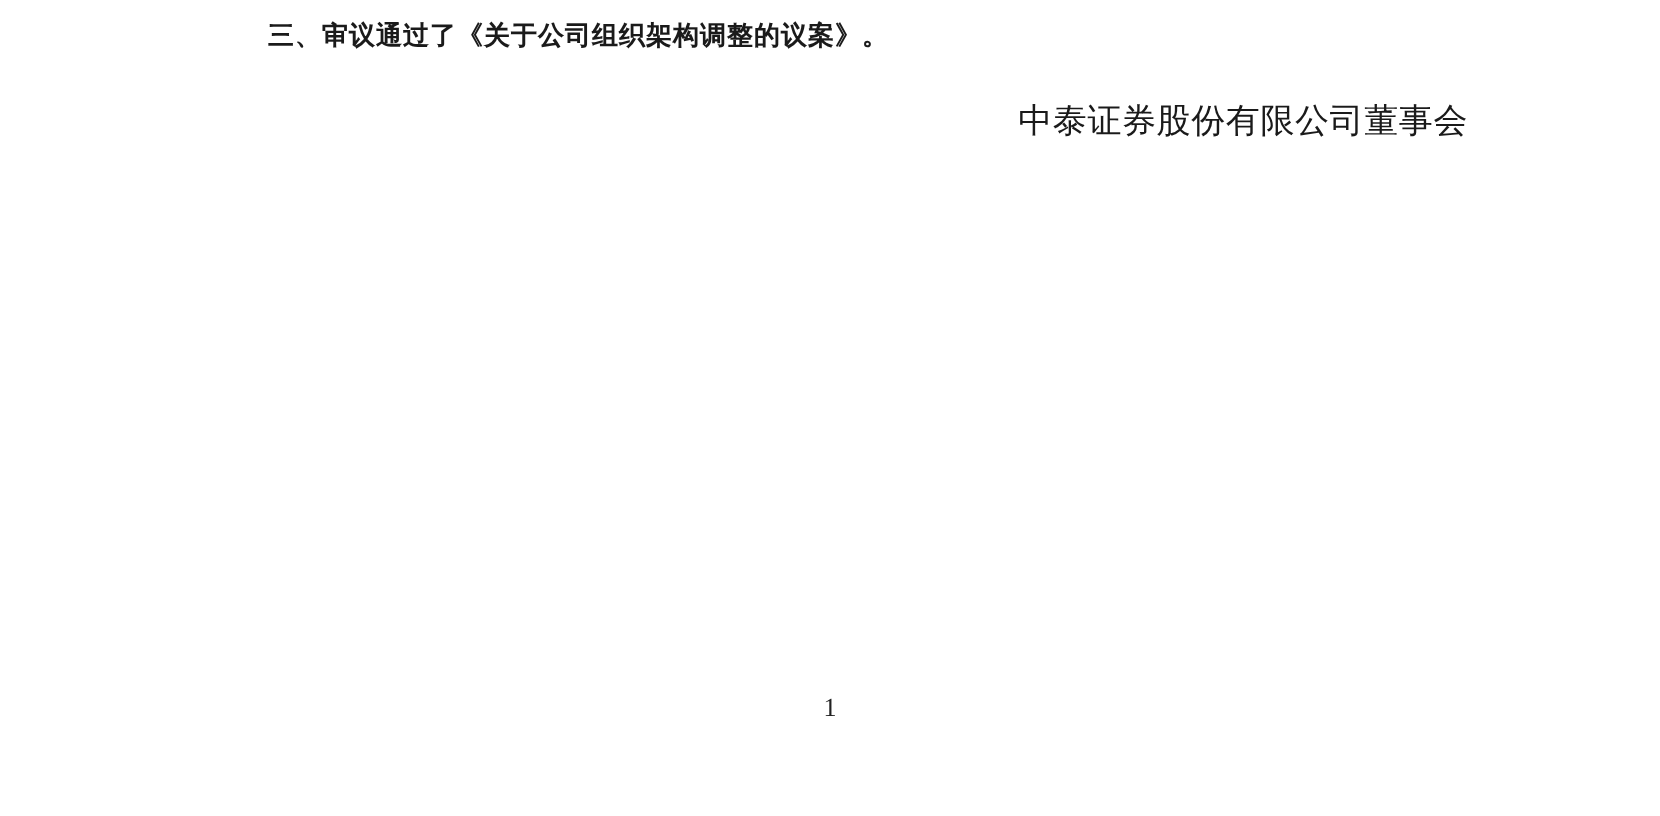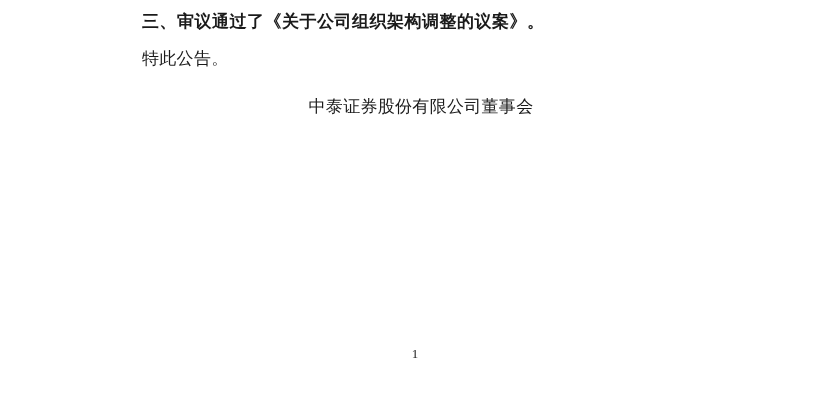--- a/index.html
+++ b/index.html
@@ -22,21 +22,21 @@
     padding: 0;
   }
   .content {
     position: absolute;
     left: 108px;
     top: 6px;
     width: 630px;
   }
   .heading {
     font-weight: bold;
-    font-size: 17px;
+    font-size: 13px;
     line-height: 1.85;
     text-indent: 2em;
     letter-spacing: 0.5px;
     margin: 0 0 6px 0;
   }
   .para {
     font-size: 17px;
     line-height: 1.92;
     text-indent: 2em;
     margin: 0;
@@ -50,21 +50,20 @@
   .signature {
     margin-top: 14px;
     text-align: right;
     font-size: 17px;
     line-height: 1.95;
     letter-spacing: 0.3px;
     padding-right: 4px;
   }
   .sig-line {
     display: block;
-    text-align: center;
   }
   .page-number {
     position: absolute;
     left: 0;
     right: 0;
     top: 346px;
     text-align: center;
     font-size: 13px;
     color: #222;
     font-family: "Liberation Serif", "DejaVu Serif", serif;
@@ -73,21 +72,20 @@
 </head>
 <body>
 
 <div class="page">
   <div class="content">
 
     <p class="heading">三、审议通过了《关于公司组织架构调整的议案》。</p>
 
 
 
-    <p class="para spaced">特此公告。</p>
 
     <div class="signature">
       <span class="sig-line">中泰证券股份有限公司董事会</span>
     </div>
 
   </div>
 
   <div class="page-number">1</div>
 </div>
 

